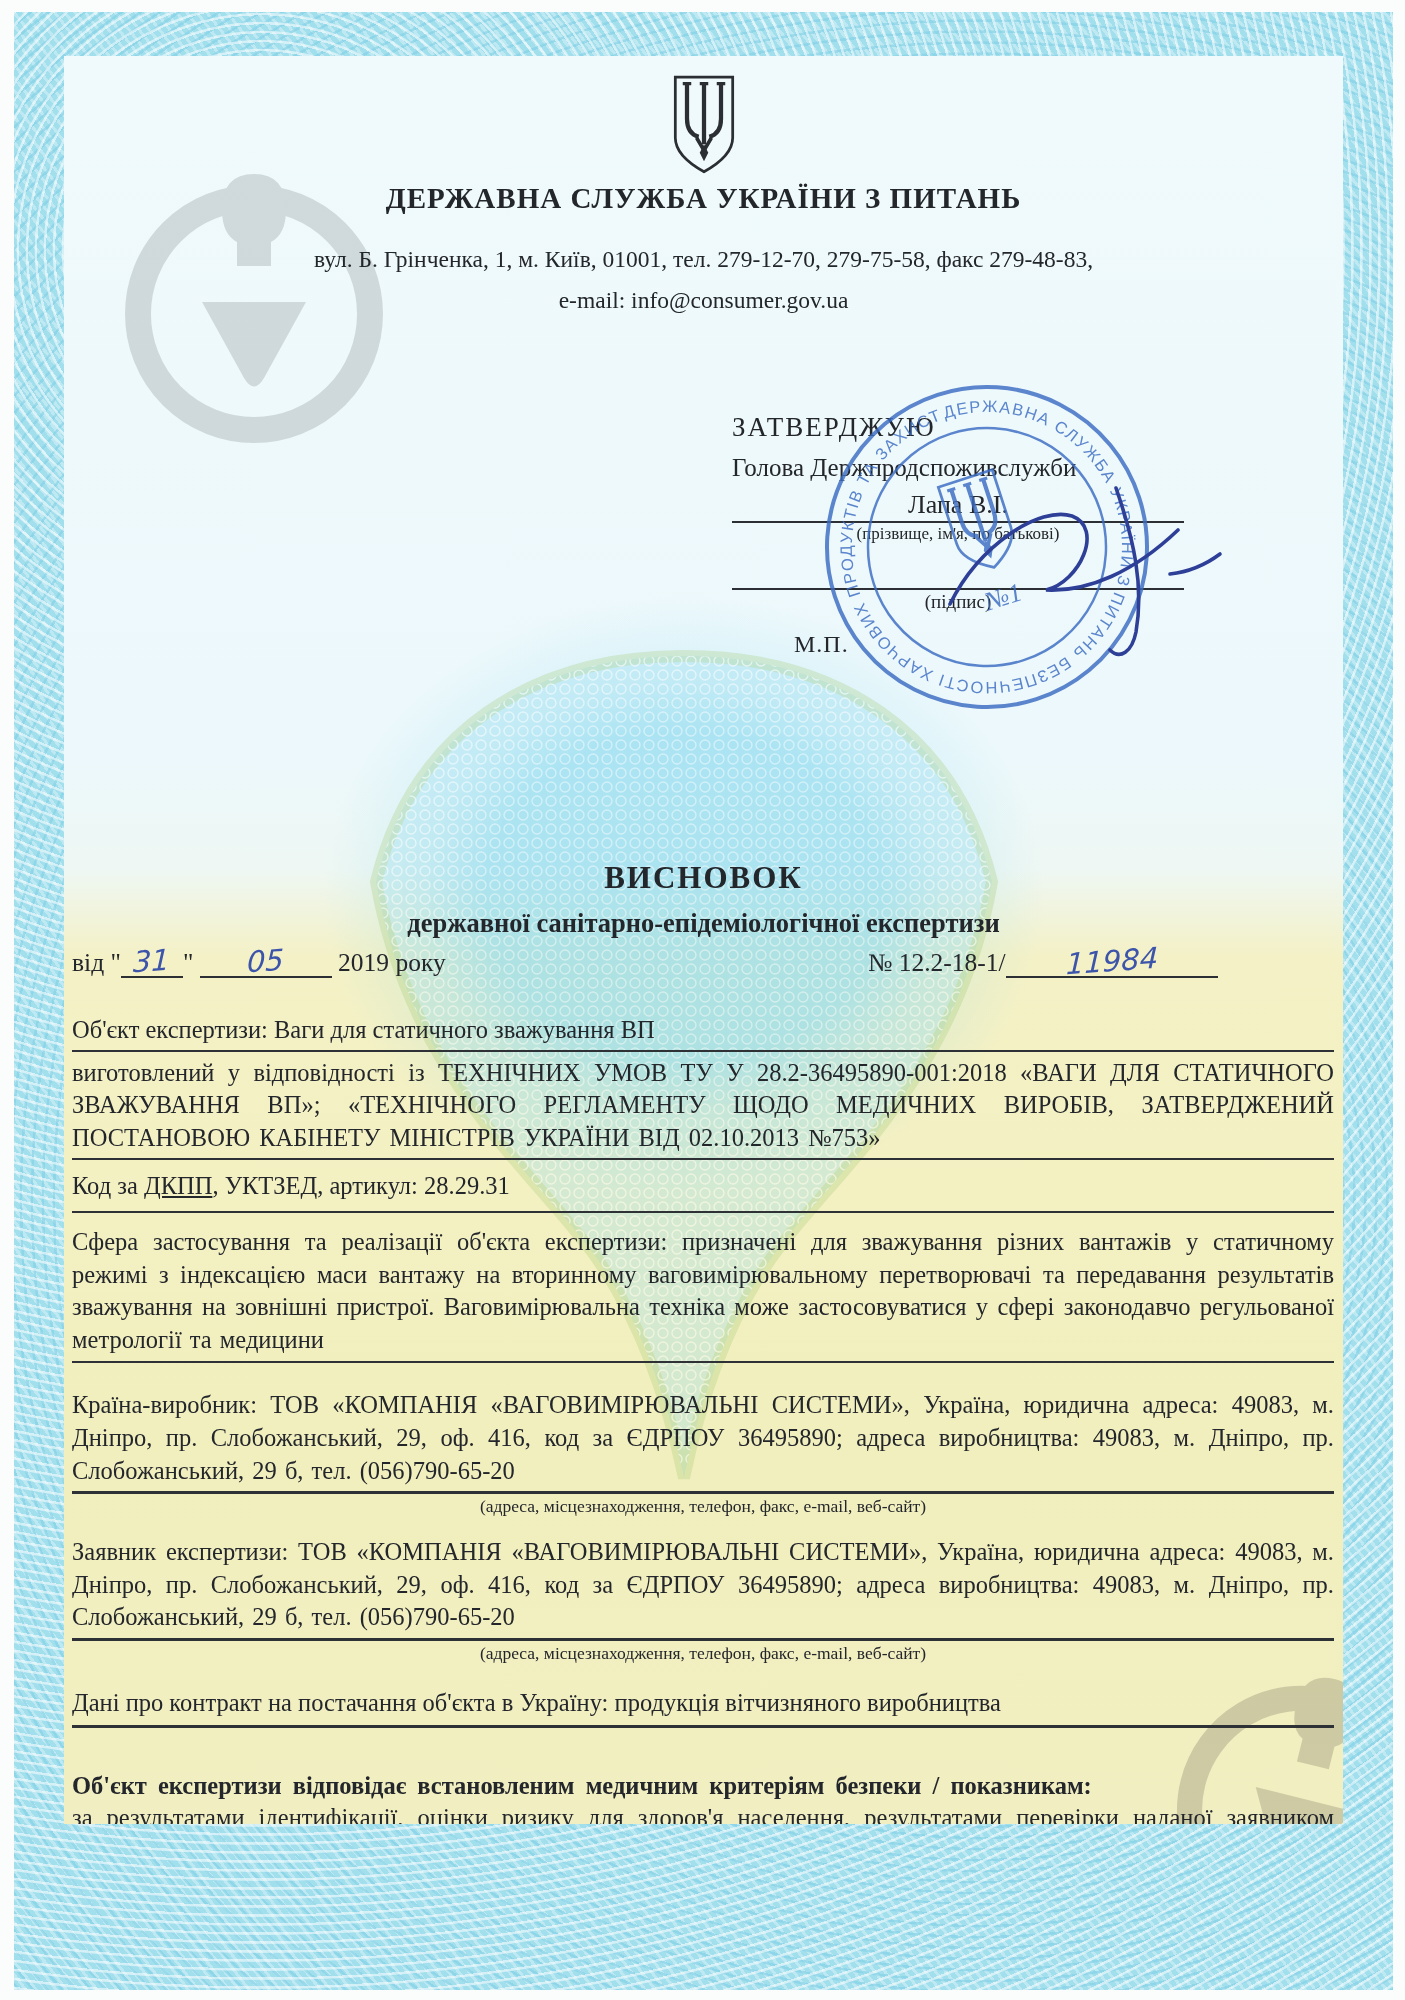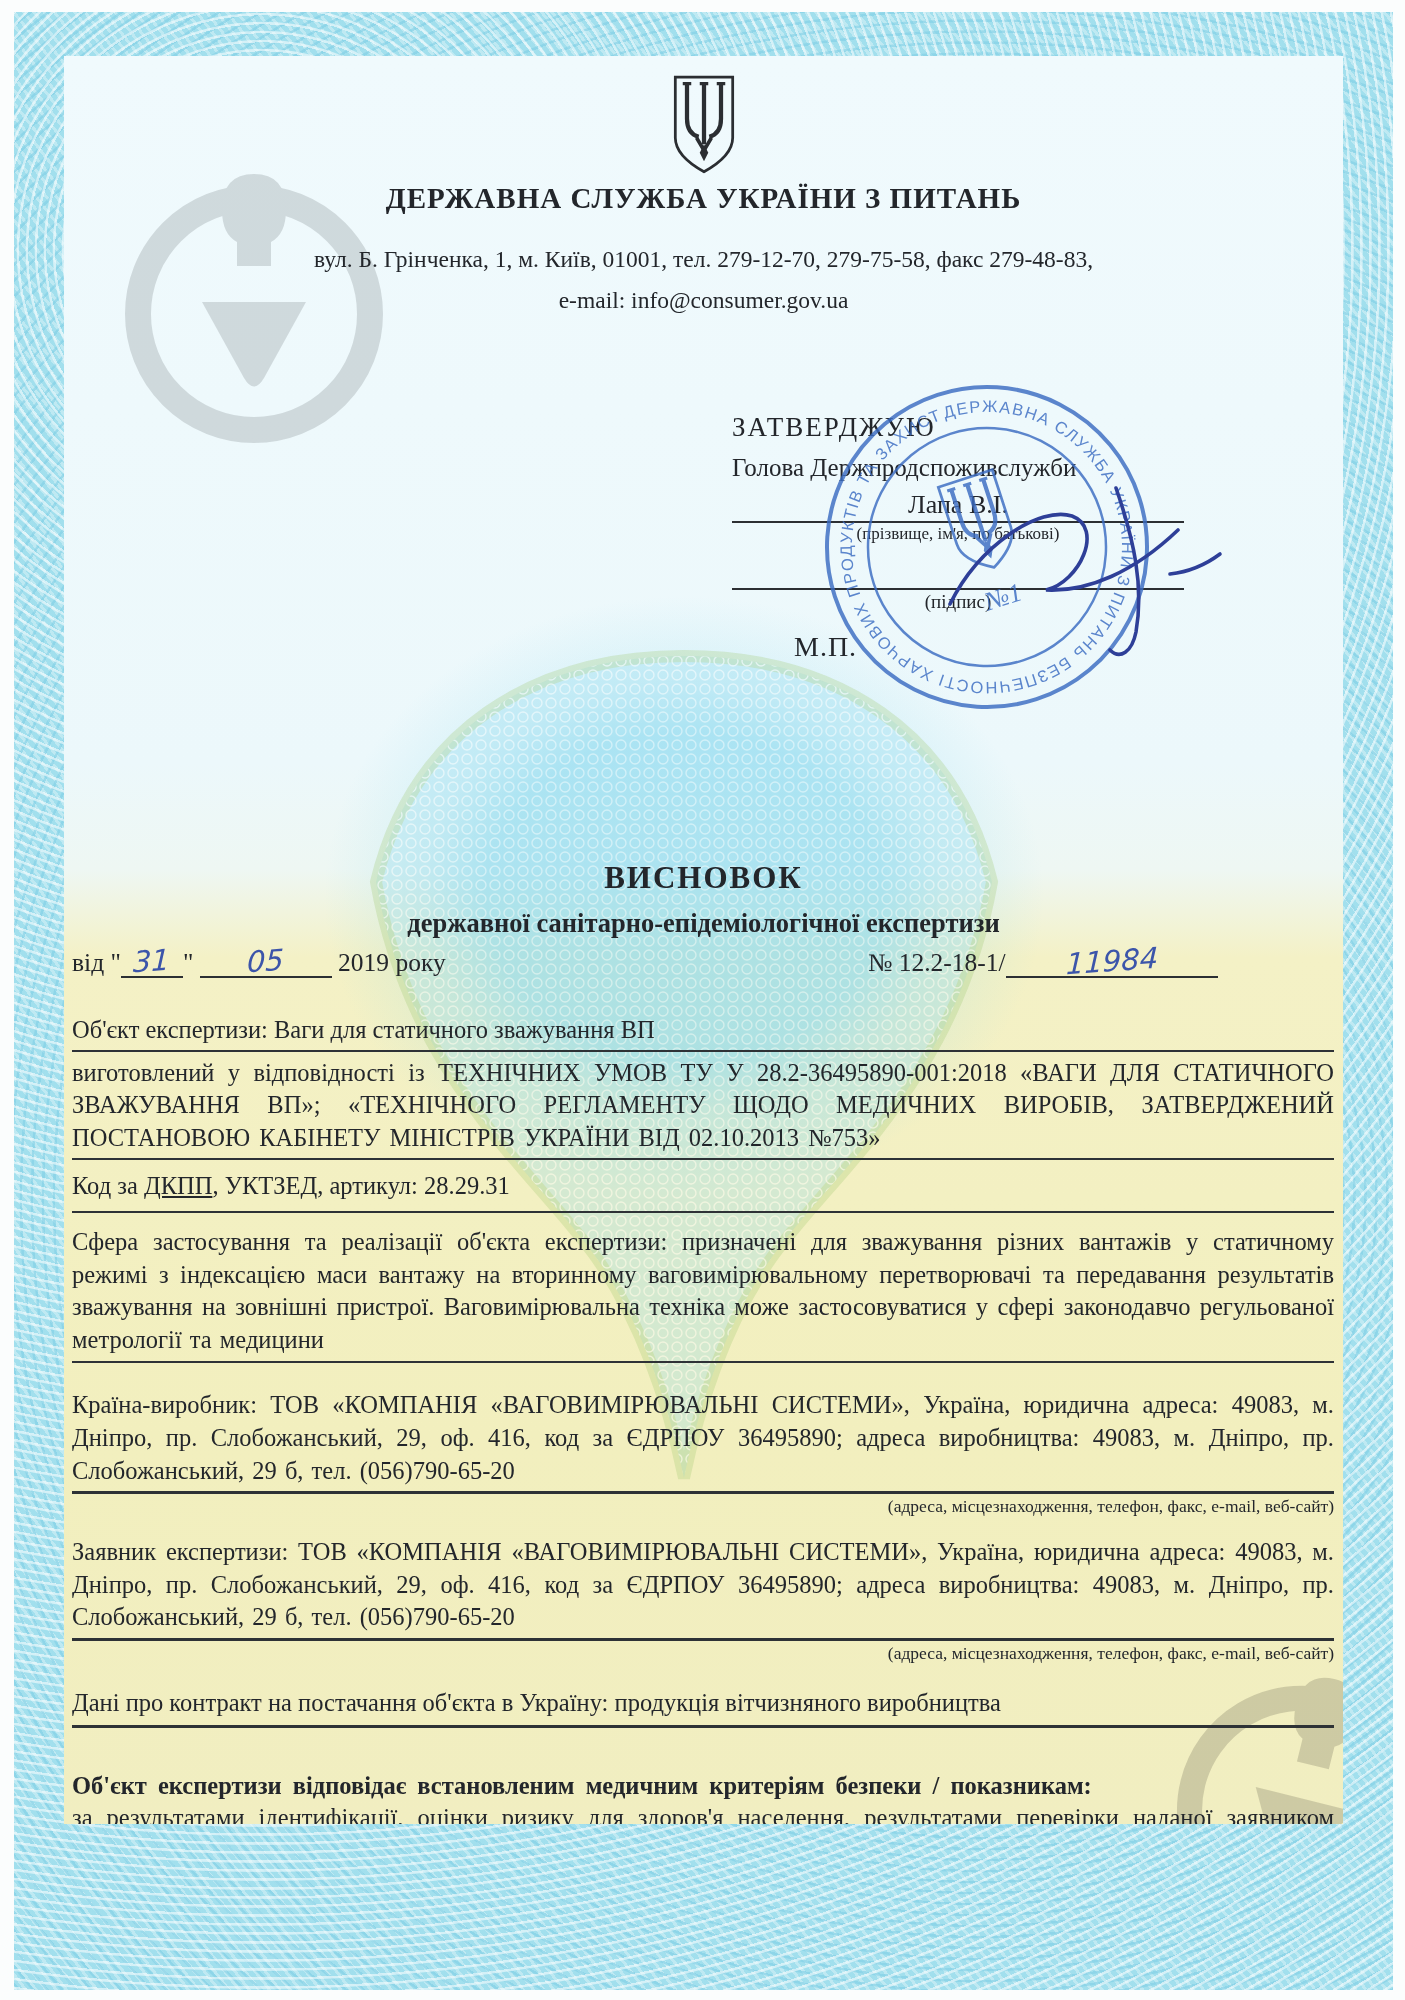--- a/index.html
+++ b/index.html
@@ -41,21 +41,21 @@
   .mail { top:231px; font-size:23.5px; }
 
   
   .approve { left:668px; top:356px; width:470px; }
   .approve-label { font-size:27px; letter-spacing:2px; }
   .approver-title { font-size:25px; margin-top:11px; }
   .name-wrap { width:452px; border-bottom:2px solid #2c2f33; text-align:center; margin-top:8px; font-size:26px; padding-bottom:1px; }
   .small-cap { text-align:center; width:452px; font-size:17px; margin-top:1px; }
   .sign-line { width:452px; border-bottom:2px solid #2c2f33; height:46px; }
   .sign-cap { font-size:19px; }
-  .seal { font-size:28px; margin:18px 0 6px 62px; letter-spacing:1px; }
+  .seal { font-size:24px; margin:18px 0 6px 62px; letter-spacing:1px; }
 
   
   .stamp { left:752px; top:320px; width:342px; height:342px; opacity:.82; }
   .sig { left:856px; top:398px; width:340px; height:240px; }
 
   
   .t-main { top:804px; font-size:31px; font-weight:bold; letter-spacing:2px; }
   .t-sub  { top:852px; font-size:26.5px; font-weight:bold; }
 
   
@@ -69,21 +69,21 @@
   .meta-right { position:absolute; left:796px; top:0; }
 
   
   .docbody { left:8px; top:958px; width:1262px; font-size:24.5px; line-height:32.6px; text-align:justify; }
   .sec { border-bottom:2px solid #2e3236; }
   .s-object { padding-bottom:3px; }
   .s-made { padding-top:5px; padding-bottom:4px; word-spacing:3px; }
   .s-code { padding-top:10px; padding-bottom:8px; }
   .s-scope { padding-top:13px; padding-bottom:5px; margin-bottom:24px; word-spacing:2px; }
   .s-block3 { padding-top:2px; padding-bottom:4px; border-bottom:3px solid #2e3236; word-spacing:2px; }
-  .cap-line { text-align:right; font-size:17.5px; line-height:24px; }
+  .cap-line { text-align:center; font-size:17.5px; line-height:24px; }
   .gap18 { height:16px; }
   .gap24 { height:22px; }
   .s-contract { padding-bottom:5px; border-bottom:3px solid #2e3236; }
   .s-conc-head { margin-top:42px; font-weight:bold; word-spacing:5px; }
   .s-conc-text { word-spacing:2px; }
   .u { text-decoration:underline; }
 
   
   .wm { color:#8f989c; opacity:.32; }
   .wm-tl { left:40px; top:98px; width:300px; height:300px; }

